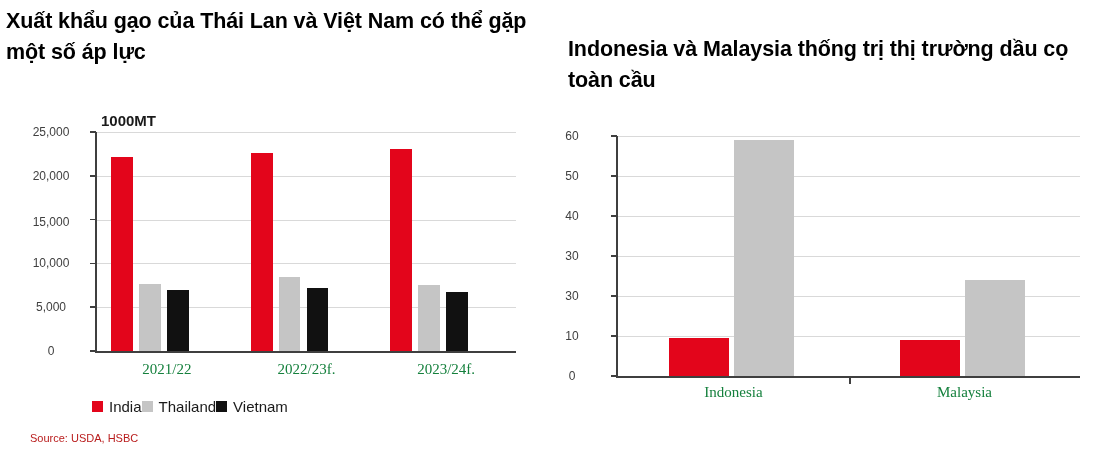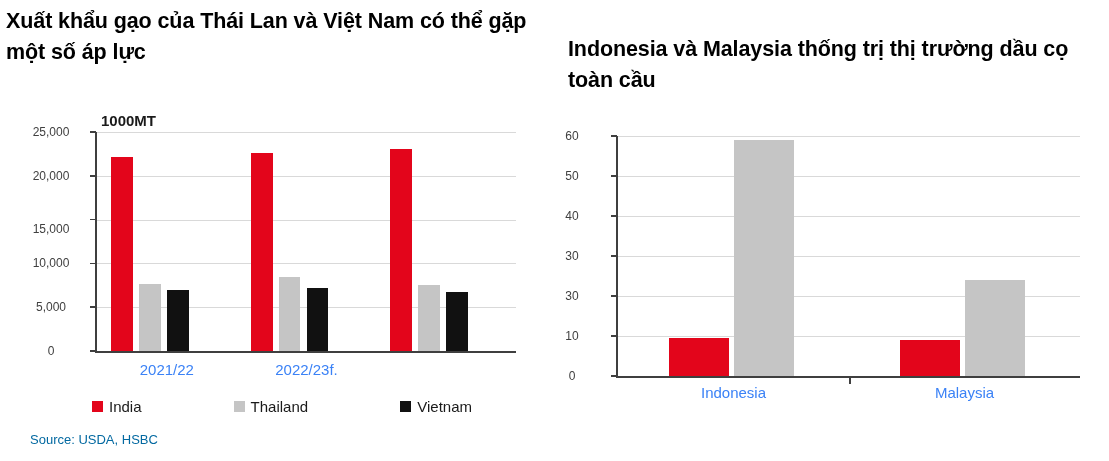--- a/index.html
+++ b/index.html
@@ -84,22 +84,23 @@
     text-align: center;
     font-size: 12px;
     color: #404040;
     transform: translateY(-50%);
     white-space: nowrap;
   }
   .xlabel {
     position: absolute;
     text-align: center;
     font-size: 15px;
-    color: #3b82f6;
-    white-space: nowrap;
+    color: #15803d;
+    white-space: nowrap;
+    font-family: Liberation Serif, serif;
   }
   .unit-label {
     position: absolute;
     font-size: 15px;
     font-weight: bold;
     color: #1a1a1a;
     white-space: nowrap;
   }
   .bar {
     position: absolute;
@@ -117,22 +118,22 @@
     white-space: nowrap;
   }
   .swatch {
     width: 11px;
     height: 11px;
     margin-right: 6px;
     display: inline-block;
   }
   .source {
     position: absolute;
-    font-size: 13px;
-    color: #0369a1;
+    font-size: 11px;
+    color: #b91c1c;
     white-space: nowrap;
   }
 </style>
 </head>
 <body>
 
 <div class="page">
 
   <div class="panel" id="panel-left">
     <div class="panel-title">Xuất khẩu gạo của Thái Lan và Việt Nam có thể gặp một số áp lực</div>
@@ -155,30 +156,31 @@
           <div class="bar" title="Vietnam 2023/24f.: 6700" style="left: 349.167px; width: 21.9333px; height: 58.692px; background: rgb(17, 17, 17);"></div>
         </div>
         <div class="axis-y-line" style="left: 95px; top: 132px; height: 219px; bottom: auto;"></div>
         <div class="tick-y" style="left: 90px; top: 350.25px;"></div>
         <div class="ylabel" style="right: 470px; top: 351px; width: 70px;">0</div>
         <div class="tick-y" style="left: 90px; top: 306.45px;"></div>
         <div class="ylabel" style="right: 470px; top: 307.2px; width: 70px;">5,000</div>
         <div class="tick-y" style="left: 90px; top: 262.65px;"></div>
         <div class="ylabel" style="right: 470px; top: 263.4px; width: 70px;">10,000</div>
         <div class="tick-y" style="left: 90px; top: 218.85px;"></div>
-        <div class="ylabel" style="right: 470px; top: 229px; width: 70px;">15,000</div>
+        <div class="ylabel" style="right: 470px; top: 222px; width: 70px;">15,000</div>
         <div class="tick-y" style="left: 90px; top: 175.05px;"></div>
         <div class="ylabel" style="right: 470px; top: 175.8px; width: 70px;">20,000</div>
         <div class="tick-y" style="left: 90px; top: 131.25px;"></div>
         <div class="ylabel" style="right: 470px; top: 132px; width: 70px;">25,000</div>
         <div class="axis-x-line" style="left: 95px; width: 421px; top: 351px;"></div>
         <div class="xlabel" style="left: 97px; width: 139.667px; top: 361px;">2021/22</div>
         <div class="xlabel" style="left: 236.667px; width: 139.667px; top: 361px;">2022/23f.</div>
+        <div class="xlabel" style="left: 376.333px; width: 139.667px; top: 361px;">2023/24f.</div>
         <div class="unit-label" style="left: 101px; top: 112px;">1000MT</div>
-        <div class="legend" style="left: 92px; top: 398px; width: 380px; justify-content: space-between;">
+        <div class="legend" style="left: 92px; top: 398px; width: 380px; ">
           <div class="legend-item">
             <span class="swatch" style="background: rgb(227, 5, 27);"></span>
             <span>India</span>
           </div>
           <div class="legend-item">
             <span class="swatch" style="background: rgb(197, 197, 197);"></span>
             <span>Thailand</span>
           </div>
           <div class="legend-item">
             <span class="swatch" style="background: rgb(17, 17, 17);"></span>

